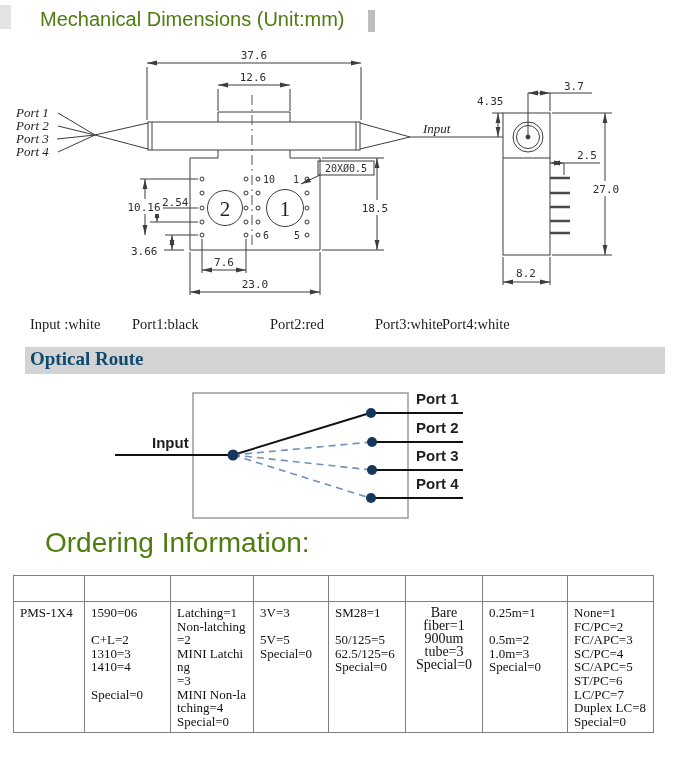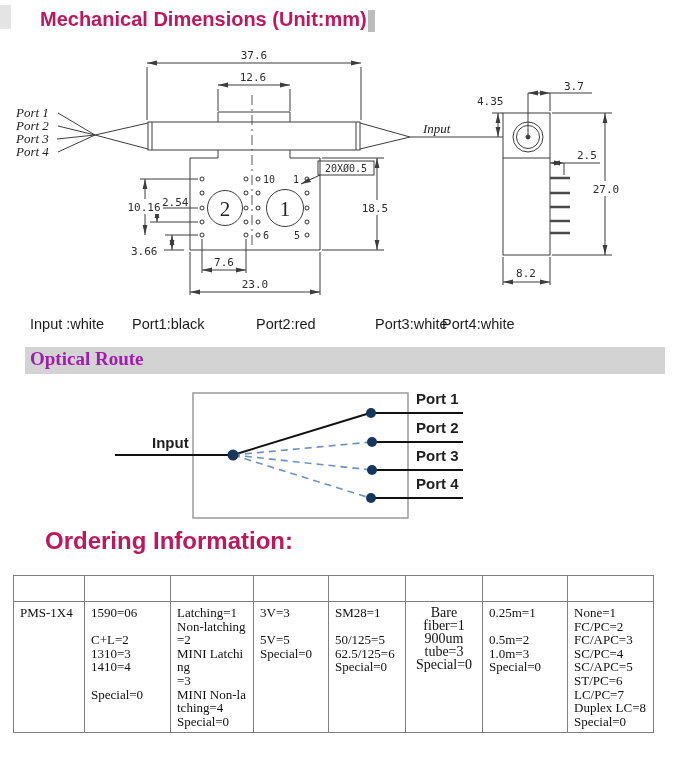--- a/index.html
+++ b/index.html
@@ -1,31 +1,31 @@
 <!DOCTYPE html>
 <html><head>
 <meta charset="utf-8">
 <style>
   html,body{margin:0;padding:0;}
   body{
     width:697px;height:778px;position:relative;background:#ffffff;
     font-family:"Liberation Sans", sans-serif;overflow:hidden;
   }
   .abs{position:absolute;}
-  .h-sans{font-family:"Liberation Sans",sans-serif;font-weight:bold;color:#be185d;text-align:right;}
+  .h-sans{font-family:"Liberation Sans",sans-serif;font-weight:normal;color:#4d7c0f;text-align:right;}
   #mech-title{left:40px;top:8px;font-size:20px;letter-spacing:0px;}
   #title-cursor{left:368px;top:10px;width:7px;height:22px;background:#bdbdbd;}
   #corner-smudge{left:0;top:5px;width:11px;height:24px;background:#e4e4e4;}
   #color-note{top:316px;left:0;width:581px;height:18px;
-    font-family:Liberation Sans, sans-serif;font-size:14.5px;color:#1c1c1c;}
+    font-family:Liberation Serif, serif;font-size:14.5px;color:#1c1c1c;}
   #color-note span{position:absolute;top:0;white-space:nowrap;}
   #optical-bar{left:25px;top:347px;width:640px;height:27px;background:#d3d3d3;}
   #optical-title{left:5px;top:1px;font-family:"Liberation Serif",serif;
-    font-weight:bold;font-size:19px;color:#a21caf;position:absolute;text-align:center;}
-  #ordering-title{left:45px;top:527px;font-size:24px;}
+    font-weight:bold;font-size:19px;color:#0c4a6e;position:absolute;text-align:center;}
+  #ordering-title{left:45px;top:527px;font-size:28px;}
   svg text{fill:#2e2e2e;}
   .dim{font-family:"DejaVu Sans Mono",monospace;font-size:11px;}
   .dim-sm{font-family:"DejaVu Sans Mono",monospace;font-size:10px;}
   .cad-italic{font-family:"Liberation Serif",serif;font-style:italic;font-size:13px;fill:#222;}
   .circ-num{font-family:"Liberation Serif",serif;font-size:21px;fill:#222;}
   .route-label{font-family:"Liberation Sans",sans-serif;font-size:15px;font-weight:600;fill:#1f1f1f;}
   
   #ordering-table{position:absolute;left:13px;top:575px;width:640px;
     border-collapse:collapse;table-layout:fixed;
     font-family:"Liberation Serif",serif;color:#111;}
@@ -227,21 +227,21 @@
   <text class="dim-sm" x="263" y="194">6</text>
   <text class="dim-sm" x="294" y="194">5</text>
 
   <text class="circ-num" x="225" y="171" text-anchor="middle">2</text>
   <text class="circ-num" x="285" y="171" text-anchor="middle">1</text>
 </svg>
 
 <div class="abs" id="color-note">
   <span style="left:30px">Input :white</span>
   <span style="left:132px">Port1:black</span>
-  <span style="left:256px">Port2:red</span>
+  <span style="left:270px">Port2:red</span>
   <span style="left:375px">Port3:white</span>
   <span style="left:442px">Port4:white</span>
 </div>
 
 <div class="abs" id="optical-bar">
   <div id="optical-title">Optical Route</div>
 </div>
 
 <svg class="abs" style="left:0;top:380px;" width="697" height="148" viewBox="0 0 697 148">
   <rect x="193" y="13" width="215" height="125" fill="none" stroke="#9a9a9a" stroke-width="1.5"></rect>

